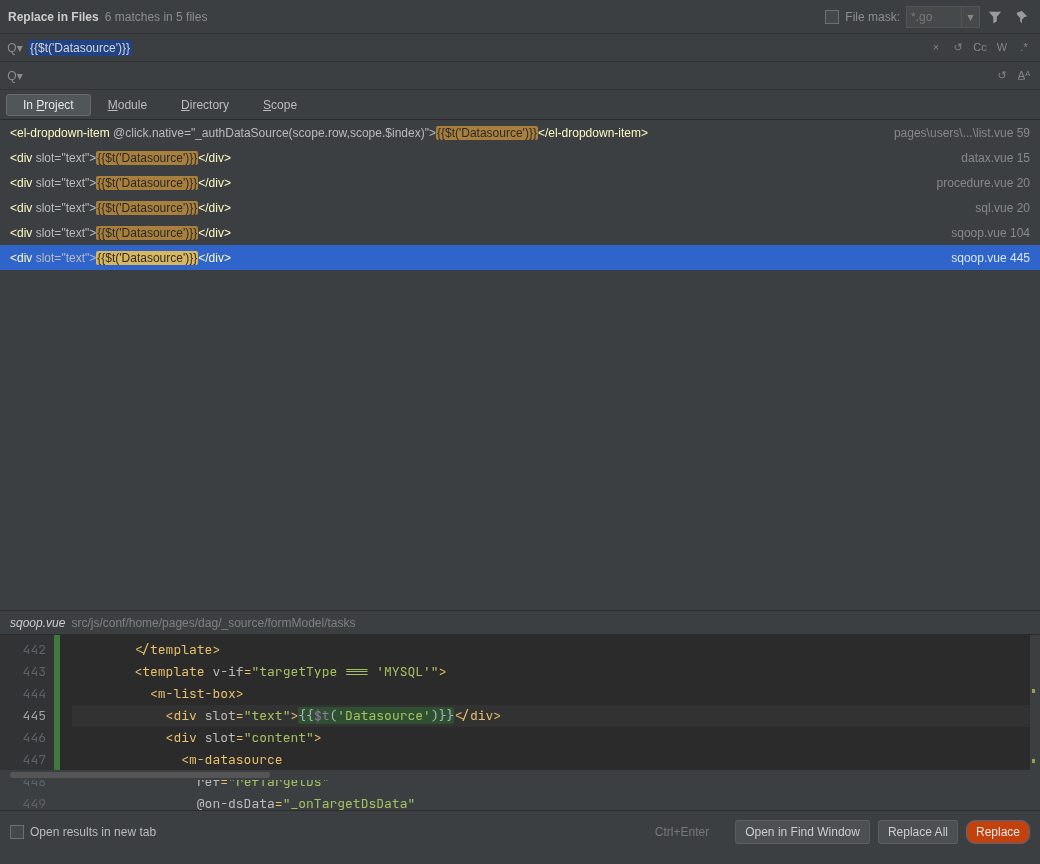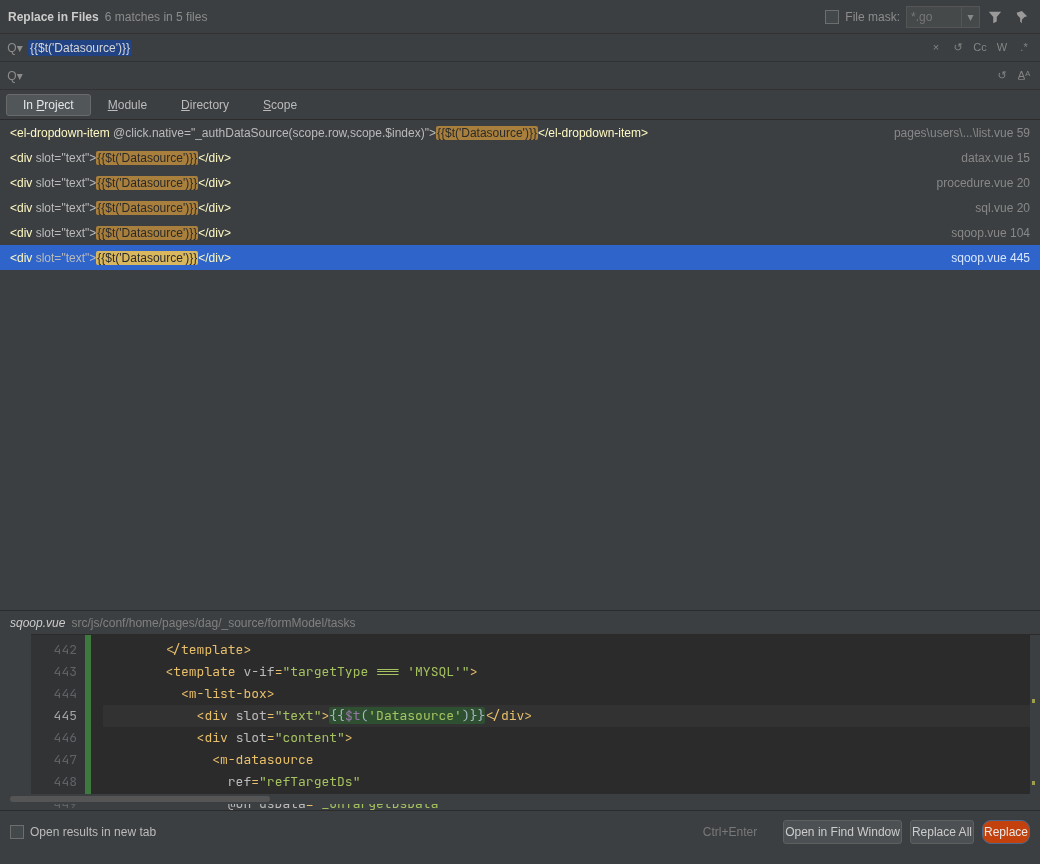--- a/index.html
+++ b/index.html
@@ -69,22 +69,22 @@
   .tk-attr { color:#bababa; }
   .hl { background:#a87f3c; color:#2b2b2b; border-radius:2px; padding:0 1px; }
   .result-row.selected .hl { background:#d9b75e; }
 
   .preview-header {
     height: 24px; display:flex; align-items:center; padding:0 10px; background:#3c3f41; border-top:1px solid #2b2b2b;
   }
   .preview-header .fname { color:#cccccc;font-style:italic; }
   .preview-header .fpath { color:#808080; margin-left:6px; }
   .editor {
-    height: 160px; background:#2b2b2b; display:flex; position:relative; border-top:1px solid #2b2b2b;
-    font-family: "Consolas","JetBrains Mono",monospace; font-size:13px;margin-left:31px;
+    height: 136px; background:#2b2b2b; display:flex; position:relative; border-top:1px solid #2b2b2b;
+    font-family: "Consolas","JetBrains Mono",monospace; font-size:13px;
   }
   .gutter {
     width: 54px; background:#313335; color:#606366; text-align:right; padding:4px 8px 0 0; user-select:none;
   }
   .gutter .ln { height:22px; line-height:22px; }
   .gutter .ln.current { color:#a4a3a3; }
   .diffbar { width:6px; background:#3e7a3e; }
   .code-area { flex:1; padding:4px 0 0 12px; position:relative; }
   .code-area .line { height:22px; line-height:22px; white-space:pre; }
   .code-area .line.current { background:#323232; }
@@ -99,21 +99,21 @@
   .editor-hscroll { height:10px; background:#3c3f41; position:relative;}
   .editor-hscroll .thumb { position:absolute; left:10px; width:260px; top:2px; height:6px; background:#555; border-radius:3px;}
 
   .bottombar {
     position:absolute; bottom:12px; left:0; right:0; height:42px; background:#3c3f41;
     border-top:1px solid #2b2b2b; display:flex; align-items:center; padding:0 10px;
   }
   .bottombar .left { display:flex; align-items:center; flex:1; }
   .bottombar .hint { color:#787878; margin-right:18px; }
   .btn {
-    height:24px; padding:0 1px; background:#4c5052; border:1px solid #5e6060; color:#cccccc;
+    height:24px; padding:0 9px; background:#4c5052; border:1px solid #5e6060; color:#cccccc;
     border-radius:3px; margin-left:8px; cursor:pointer; display:inline-flex; align-items:center;
   }
   .btn.primary { background:#c2410c; border-color:#4a688c; color:#e8e8e8;border-radius:9px; }
 </style>
 </head>
 <body>
 
 <div class="titlebar">
   <span class="title">Replace in Files</span>
   <span class="summary">6 matches in 5 files</span>

